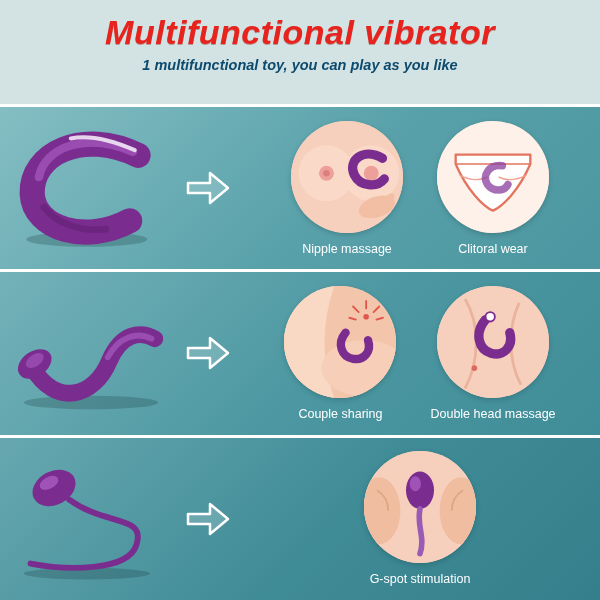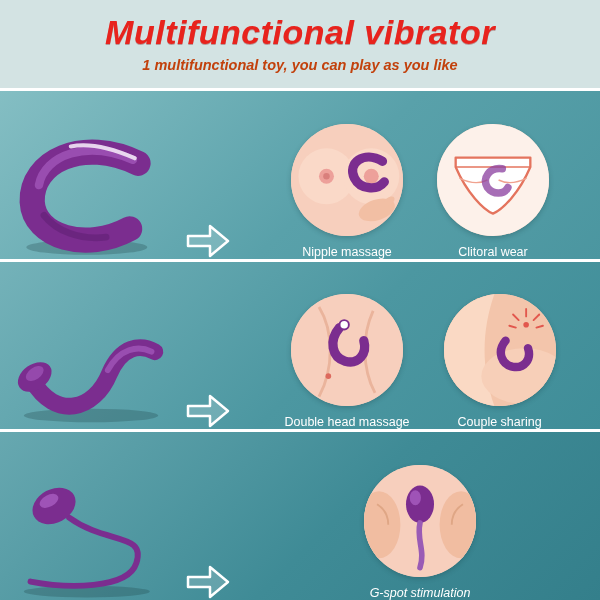--- a/index.html
+++ b/index.html
@@ -1,33 +1,33 @@
 <!DOCTYPE html>
 <html><head>
 <meta charset="utf-8">
 <style>
   * { margin: 0; padding: 0; box-sizing: border-box; }
   html, body { width: 600px; height: 600px; overflow: hidden; }
   body { font-family: "Liberation Sans", sans-serif; }
   .page { width: 600px; height: 600px; display: flex; flex-direction: column; background: #d3e3e3; }
 
   
-  .header { height: 88px; background: #d3e3e3; text-align: center; padding-top: 13px; flex: 0 0 auto; }
+  .header { height: 104px; background: #d3e3e3; text-align: center; padding-top: 13px; flex: 0 0 auto; }
   .title {
     font-size: 34px; font-weight: bold; font-style: italic;
     color: #e8231d; letter-spacing: 0.5px;
     text-shadow: 0 1px 0 rgba(130,12,12,0.35);
   }
-  .subtitle { font-size: 14.5px; font-style: italic; color: #c2410c; margin-top: 5px; font-weight: bold; }
+  .subtitle { font-size: 14.5px; font-style: italic; color: #0c4a6e; margin-top: 5px; font-weight: bold; }
 
   
-  .row { flex: 1 1 0; display: flex; align-items: flex-end; border-top: 3px solid #ffffff; position: relative; }
+  .row { flex: 1 1 0; display: flex; align-items: center; border-top: 3px solid #ffffff; position: relative; }
   .row-1 { background: linear-gradient(135deg, #84bec3 0%, #59a1aa 55%, #4b96a0 100%); }
   .row-2 { background: linear-gradient(135deg, #74b2b9 0%, #4c97a1 55%, #3f8d98 100%); }
-  .row-3 { background: linear-gradient(135deg, #67a8b0 0%, #3f8b96 55%, #347f8b 100%); font-style: italic; }
+  .row-3 { background: linear-gradient(135deg, #67a8b0 0%, #3f8b96 55%, #347f8b 100%); }
 
   .product { width: 182px; display: flex; justify-content: center; align-items: center; flex: 0 0 auto; }
   .product svg { width: 168px; height: 126px; }
 
   .arrow { width: 52px; display: flex; justify-content: center; align-items: center; flex: 0 0 auto; }
   .arrow svg { width: 44px; height: 36px; }
 
   .uses { display: flex; gap: 34px; margin-left: 16px; flex: 1 1 auto; justify-content: center; padding-right: 10px; }
   .use { display: flex; flex-direction: column; align-items: center; }
   .circle {
@@ -108,48 +108,48 @@
     </div>
     <div class="arrow">
       <svg viewBox="0 0 44 36">
         <path d="M2,13 L24,13 L24,3 L42,18 L24,33 L24,23 L2,23 Z" fill="rgba(255,255,255,0.18)" stroke="#ffffff" stroke-width="2.5" stroke-linejoin="round"></path>
       </svg>
     </div>
     <div class="uses">
       <div class="use">
         <div class="circle">
           <svg viewBox="0 0 120 120">
-            <rect width="120" height="120" fill="#f7cfbd"></rect>
-            <path d="M30,14 C46,40 46,80 30,110" stroke="#eab49c" stroke-width="3" fill="none"></path>
-            <path d="M88,18 C76,44 76,80 90,106" stroke="#eab49c" stroke-width="3" fill="none"></path>
-            <circle cx="40" cy="88" r="3" fill="#dd6a5e"></circle>
-            <path d="M52,36 C40,50 44,68 58,72 C72,76 82,64 78,50" fill="none" stroke="#7b2d8f" stroke-width="10" stroke-linecap="round"></path>
-            <circle cx="57" cy="33" r="5" fill="#ffffff" stroke="#7b2d8f" stroke-width="2"></circle>
-          </svg>
-        </div>
-        <div class="caption">Double head massage</div>
-      </div>
-      <div class="use">
-        <div class="circle">
-          <svg viewBox="0 0 120 120">
             <rect width="120" height="120" fill="#f3c5ab"></rect>
             <path d="M0,0 L54,0 C40,40 40,80 54,120 L0,120 Z" fill="#fad9c4"></path>
             <ellipse cx="86" cy="88" rx="46" ry="30" fill="#f7cfb8"></ellipse>
             <path d="M66,50 C56,62 62,76 74,78 C86,80 94,70 90,58" fill="none" stroke="#7b2d8f" stroke-width="9" stroke-linecap="round"></path>
             <g stroke="#e2574d" stroke-width="2" stroke-linecap="round">
               <path d="M88,24 L88,16"></path>
                 <path d="M96,28 L102,22"></path>
                 <path d="M80,28 L74,22"></path>
               <path d="M99,36 L106,34"></path>
                 <path d="M77,36 L70,34"></path>
             </g>
             <circle cx="88" cy="33" r="3" fill="#e2574d"></circle>
           </svg>
         </div>
         <div class="caption">Couple sharing</div>
+      </div>
+      <div class="use">
+        <div class="circle">
+          <svg viewBox="0 0 120 120">
+            <rect width="120" height="120" fill="#f7cfbd"></rect>
+            <path d="M30,14 C46,40 46,80 30,110" stroke="#eab49c" stroke-width="3" fill="none"></path>
+            <path d="M88,18 C76,44 76,80 90,106" stroke="#eab49c" stroke-width="3" fill="none"></path>
+            <circle cx="40" cy="88" r="3" fill="#dd6a5e"></circle>
+            <path d="M52,36 C40,50 44,68 58,72 C72,76 82,64 78,50" fill="none" stroke="#7b2d8f" stroke-width="10" stroke-linecap="round"></path>
+            <circle cx="57" cy="33" r="5" fill="#ffffff" stroke="#7b2d8f" stroke-width="2"></circle>
+          </svg>
+        </div>
+        <div class="caption">Double head massage</div>
       </div>
     </div>
   </section>
 
   <section class="row row-3">
     <div class="product">
       <svg viewBox="0 0 200 150">
         <ellipse cx="95" cy="140" rx="75" ry="7" fill="rgba(25,55,60,0.25)"></ellipse>
         <path d="M74,52 C118,84 166,70 154,106 C144,138 70,136 28,128" fill="none" stroke="#7b2d8f" stroke-width="7" stroke-linecap="round"></path>
         <ellipse cx="56" cy="38" rx="27" ry="20" fill="#7b2d8f" transform="rotate(-28 56 38)"></ellipse>

